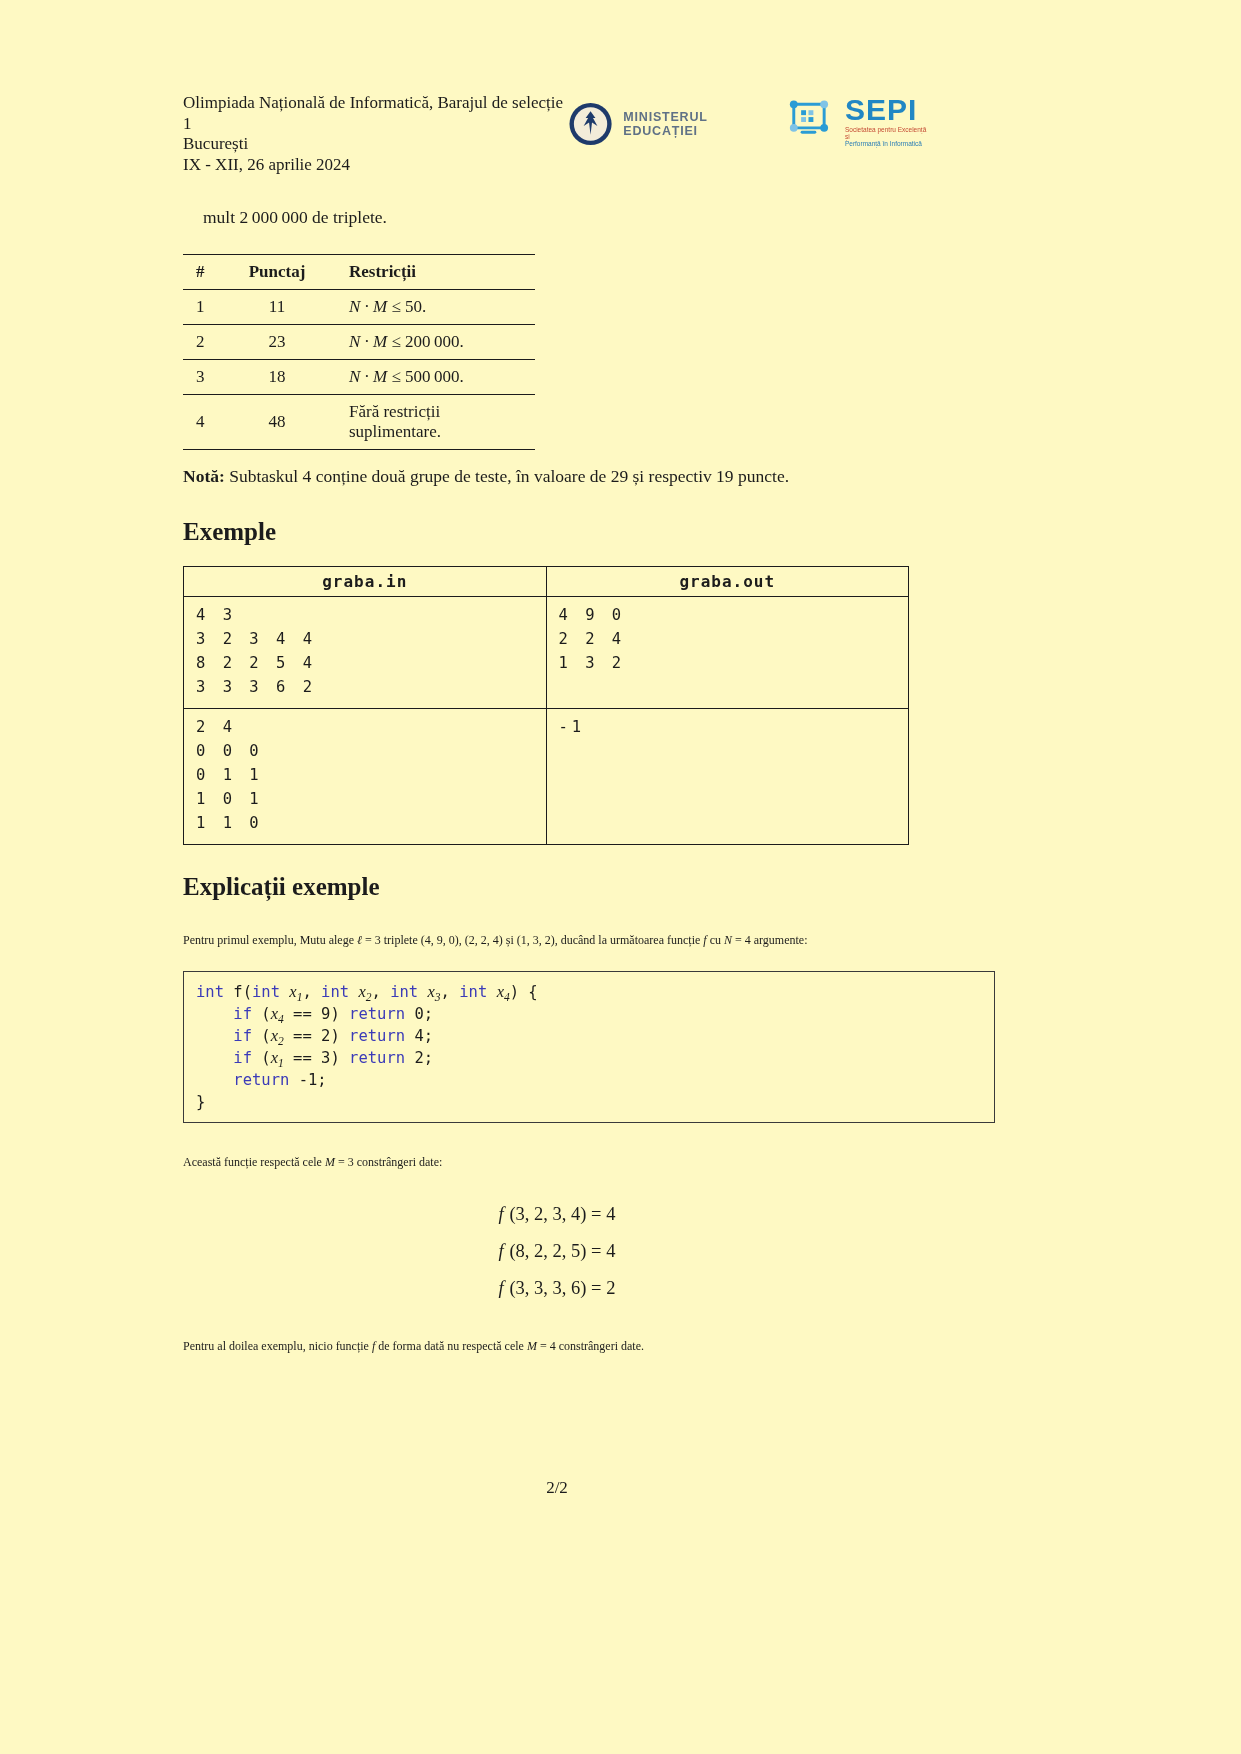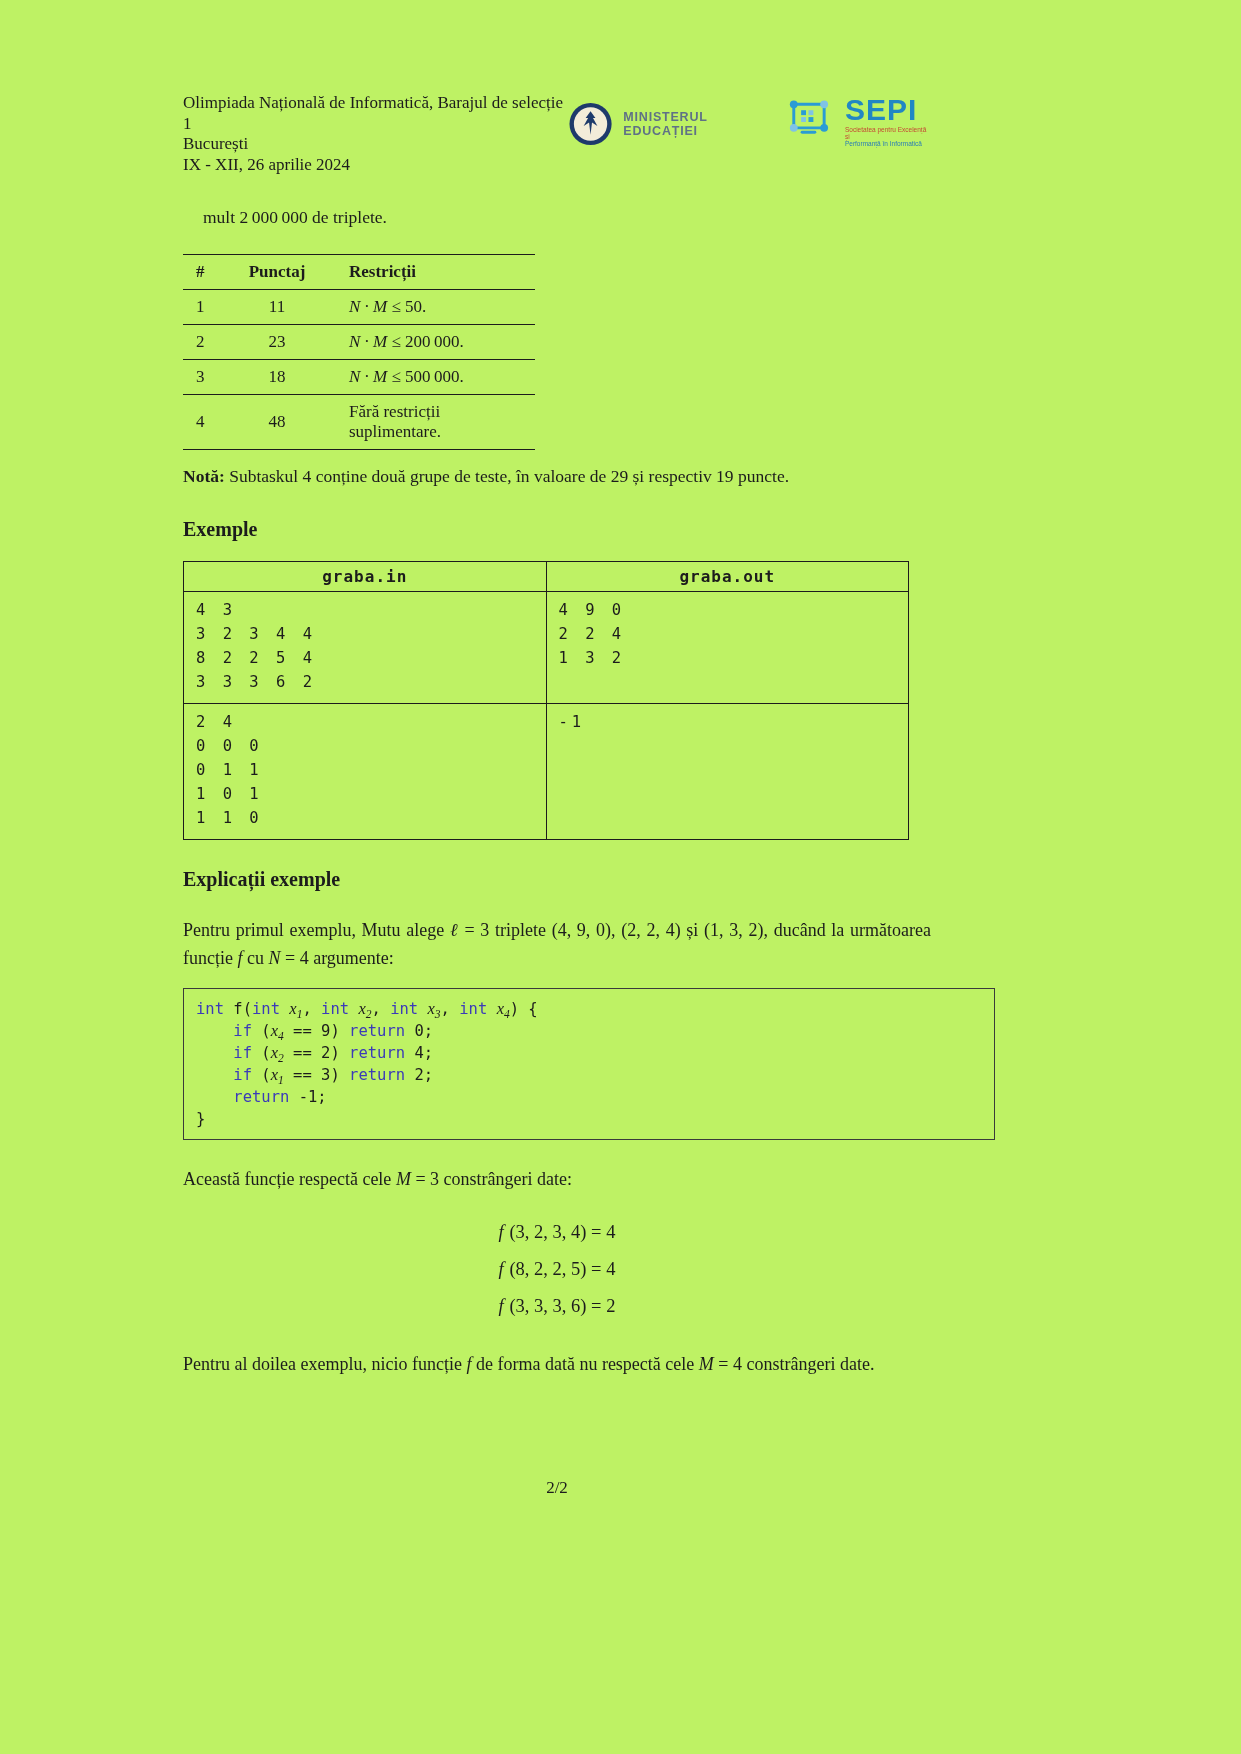--- a/index.html
+++ b/index.html
@@ -1,18 +1,18 @@
 <!DOCTYPE html>
 <html><head>
 <meta charset="utf-8">
 <style>
   * { margin:0; padding:0; box-sizing:border-box; }
   html,body { background:#ffffff; }
   .page {
-    position:relative; width:1241px; height:1754px; background:#bef264;
+    position:relative; width:1241px; height:1754px; background:#fef9c3;
     font-family:"Liberation Serif", serif; color:#1c1c1c; overflow:hidden;
   }
   .content { position:absolute; left:183px; top:93px; width:748px; }
 
   
   .header { display:flex; justify-content:space-between; align-items:flex-start; }
   .header-left { font-size:17px; line-height:20.5px; max-width:390px; }
   .ministry { display:flex; align-items:center; gap:10px; margin-top:8px; }
   .ministry-label {
     font-family:"Liberation Sans", sans-serif; font-size:12.5px; font-weight:bold;
@@ -22,22 +22,22 @@
   .sepi-text { display:flex; flex-direction:column; }
   .sepi-name {
     font-family:"Liberation Sans", sans-serif; font-weight:bold; font-size:30px;
     line-height:30px; letter-spacing:1px; color:#2187c4;
   }
   .sepi-tag1 { font-family:"Liberation Sans", sans-serif; font-size:6.5px; color:#c44a33; margin-top:1px; }
   .sepi-tag2 { font-family:"Liberation Sans", sans-serif; font-size:6.5px; color:#2a7db5; }
 
   
   .intro { margin-top:32px; padding-left:20px; font-size:17.5px; }
-  .para { margin-top:26px; font-size:18px; line-height:27.5px; text-align:justify; }
-  .section-heading { margin-top:28px; font-size:20px; font-weight:bold; }
+  .para { margin-top:26px; font-size:12px; line-height:27.5px; text-align:justify; }
+  .section-heading { margin-top:28px; font-size:25px; font-weight:bold; }
   .note { margin-top:13px; font-size:17.5px; line-height:27px; }
   .note-label { font-weight:bold; }
   .mvar { font-family:"Liberation Serif", serif; font-style:italic; }
 
   
   .restr-table { border-collapse:collapse; margin-top:26px; width:352px; font-size:17px; }
   .restr-table th, .restr-table td { border-top:1px solid #1c1c1c; padding:7px 0; }
   .restr-table tbody tr:last-child td { border-bottom:1px solid #1c1c1c; }
   .restr-table th { font-weight:bold; }
   .col-num   { width:44px; text-align:left; padding-left:13px !important; }

